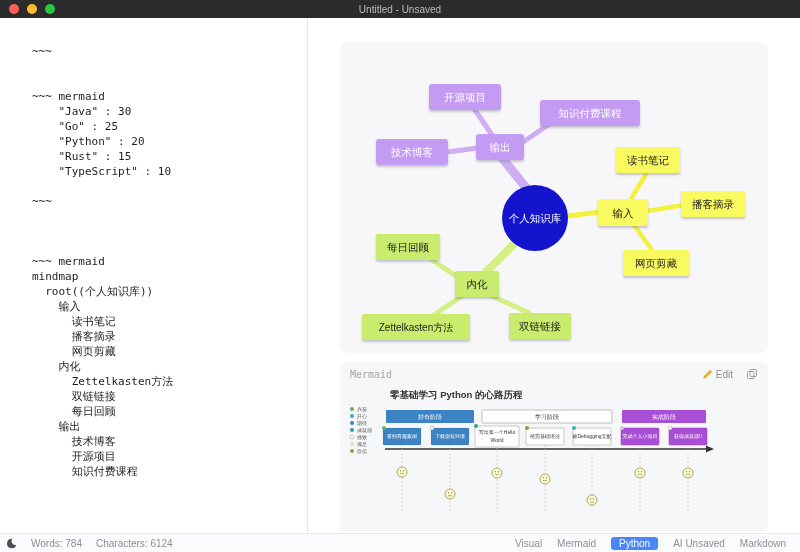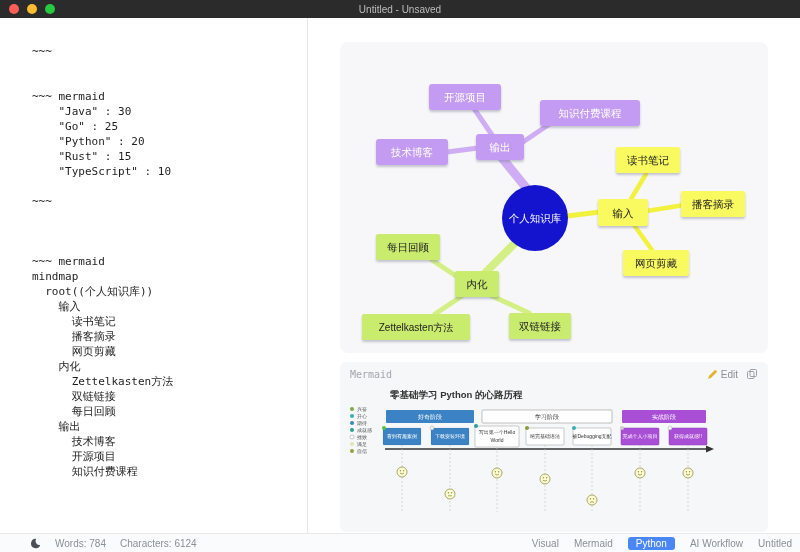--- a/index.html
+++ b/index.html
@@ -28,39 +28,39 @@
   .mm-label{font-family:"Liberation Sans",sans-serif;font-size:10.5px;}
   .mm-label.light{fill:#ffffff;}
   .mm-label.dark{fill:#222222;}
   .mm-label.small{font-size:10px;}
 
   .mermaid-block{position:absolute;left:32px;top:344px;width:428px;height:170px;
                  background:#f6f7f8;border-radius:6px;}
   .mb-header{position:absolute;top:0;left:0;right:0;height:24px;display:flex;
              align-items:center;justify-content:space-between;padding:0 10px;box-sizing:border-box;}
   .mb-label{font-family:"DejaVu Sans Mono",monospace;font-size:10px;color:#a2a6ab;}
-  .mb-actions{display:flex;align-items:center;}
+  .mb-actions{display:flex;align-items:center;gap:5px;}
   .mb-edit{display:flex;align-items:center;gap:3px;color:#8a8f94;font-size:10px;cursor:pointer;}
   .mb-copy{margin-left:8px;cursor:pointer;display:flex;}
   .jy-svg{position:absolute;left:0;top:24px;}
   .jy-title{font-size:9.5px;font-weight:bold;fill:#333;}
   .jy-section{font-size:6px;}
   .jy-task{font-size:5px;}
   .jy-legend{font-size:5px;fill:#555;}
   .jy-dash{stroke:#c9c9c9;stroke-width:.7;stroke-dasharray:2 2;fill:none;}
   .face-c{fill:#fdfbd4;stroke:#94944d;stroke-width:.8;}
   .face-f{fill:#94944d;}
   .face-m{fill:none;stroke:#94944d;stroke-width:.8;}
 
   
   .statusbar{position:absolute;bottom:0;left:0;right:0;height:18px;background:#fafbfc;
              border-top:1px solid #e9e9e9;display:flex;align-items:center;
-             font-size:10px;color:#8a9097;z-index:10;padding-left:24px;}
+             font-size:10px;color:#8a9097;z-index:10;}
   .sb-left{display:flex;align-items:center;gap:14px;margin-left:6px;}
-  .sb-right{margin-left:auto;margin-right:8px;display:flex;align-items:center;gap:15px;}
+  .sb-right{margin-left:auto;margin-right:14px;display:flex;align-items:center;gap:15px;}
   .sb-mode{cursor:pointer;color:#8a9097;}
   .sb-mode.active{color:#fff;border-radius:3px;padding:1px 8px;}
 </style>
 </head>
 <body>
 
 <div class="titlebar">
   <div class="traffic">
     <div class="tl-dot" style="background-color: rgb(255, 95, 87);"></div>
     <div class="tl-dot" style="background-color: rgb(254, 188, 46);"></div>
@@ -337,16 +337,16 @@
     <svg width="11" height="11" viewBox="0 0 14 14">
       <path d="M8 1 A6 6 0 1 0 13 9 A5.2 5.2 0 0 1 8 1 Z" fill="#4a4f55"></path>
     </svg>
     <span>Words: 784</span>
     <span>Characters: 6124</span>
   </div>
   <div class="sb-right">
     <span class="sb-mode">Visual</span>
     <span class="sb-mode">Mermaid</span>
     <span class="sb-mode active" style="background-color: rgb(74, 134, 247);">Python</span>
-    <span class="sb-mode">AI Workflow</span>
-    <span class="sb-mode">Untitled</span>
+    <span class="sb-mode">AI Unsaved</span>
+    <span class="sb-mode">Markdown</span>
   </div>
 </div>
 
 </body></html>

